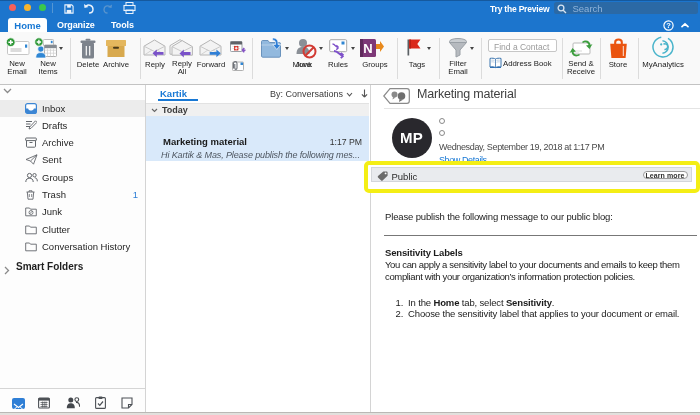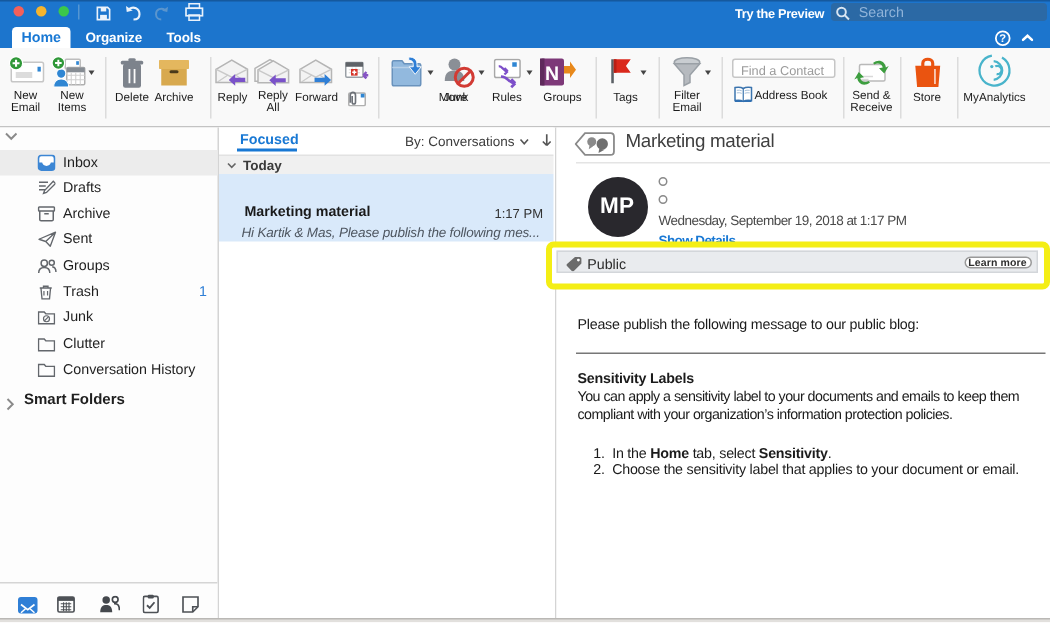--- a/index.html
+++ b/index.html
@@ -382,21 +382,21 @@
         </svg>
       <svg class="abs" style="left:121px; top:8px;" width="12" height="12" viewBox="0 0 12 12">
           <path d="M1 1 H11 V7.5 L7.5 11 H1 Z" fill="none" stroke="#4d5156" stroke-width="1.1"></path>
           <path d="M7.5 11 V7.5 H11" fill="none" stroke="#4d5156" stroke-width="1.1"></path>
         </svg>
     </div>
   </div>
 
   <div id="list" class="abs">
     <div id="listhead" class="abs">
-      <div class="abs" style="left:14px; top:2.5px; font-size:9.5px; font-weight:bold; color:#1878d4;">Focused</div>
+      <div class="abs" style="left:14px; top:2.5px; font-size:9.5px; font-weight:bold; color:#1878d4;">Kartik</div>
       <div class="abs" style="left:12px; top:13.5px; width:40px; height:2.5px; background:#1878d4;"></div>
       <div class="abs" style="left:66px; top:2.5px; font-size:9.5px; color:#3c3c3c;margin-top:20px;">Other</div>
       <div class="abs" style="left:124px; top:4px; font-size:9px; color:#3c3c3c;">By: Conversations</div>
       <svg class="abs" style="left:200px; top:7px;" width="7" height="5" viewBox="0 0 7 5">
           <path d="M1 1 L3.5 3.8 L6 1" fill="none" stroke="#555" stroke-width="1.1"></path>
         </svg>
       <svg class="abs" style="left:214.5px; top:4px;" width="7" height="9" viewBox="0 0 7 9">
           <path d="M3.5 0.5 V7.4 M3.5 8 L0.9 5.3 M3.5 8 L6.1 5.3" stroke="#555" stroke-width="1.1" fill="none"></path>
         </svg>
     </div>
@@ -421,21 +421,21 @@
       <circle cx="18.5" cy="8" r="3.8" fill="#6f6f6f"></circle>
       <path d="M16.5 11 l-0.5 3 L20 11.8" fill="#6f6f6f"></path>
     </svg>
     <div id="rtitle" class="abs" style="left:46px; top:2px;">Marketing material</div>
     <div class="abs" style="left:13px; top:22.5px; width:316px; height:1px; background:#e4e4e4;"></div>
 
     <div class="abs" style="left:20.5px; top:32.5px; width:40px; height:40px; border-radius:50%; background:#29282d; color:#fff; font-weight:bold; font-size:15px; text-align:center; line-height:40px; letter-spacing:0.3px;">MP</div>
     <div class="abs" style="left:67.5px; top:32.5px; width:6.2px; height:6.2px; border:1.4px solid #8a8a8a; border-radius:50%;"></div>
     <div class="abs" style="left:67.5px; top:44.5px; width:6.2px; height:6.2px; border:1.4px solid #8a8a8a; border-radius:50%;"></div>
     <div class="abs" style="left:68px; top:57px; font-size:9px; letter-spacing:-0.35px; color:#4a4a4a;">Wednesday, September 19, 2018 at 1:17 PM</div>
-    <div class="abs" style="left:68px; top:69.5px; font-size:9px; letter-spacing:-0.4px; font-weight:bold; color:#1878d4;">Show Details</div>
+    <div class="abs" style="left:68px; top:69.5px; font-size:9px; letter-spacing:-0.4px; font-weight:normal; color:#1878d4;">Show Details</div>
 
     <div id="yellowbox" class="abs">
       <div id="publicbar" class="abs" style="left:2.5px; top:2.5px;">
         <svg class="abs" style="left:5px; top:2.5px;" width="11" height="10" viewBox="0 0 11 10">
           <path d="M6.3 0.4 H9.5 C10.1 0.4 10.6 0.9 10.6 1.5 V4.7 L5.6 9.6 C5.2 10 4.6 10 4.2 9.6 L1 6.4 C0.6 6 0.6 5.4 1 5 Z" fill="#6b6b6b"></path>
           <circle cx="8.6" cy="2.4" r="0.95" fill="#fff"></circle>
         </svg>
         <div class="abs" style="left:20px; top:2.5px; font-size:9.5px; color:#2b2b2b;">Public</div>
         <div id="learnmore">Learn more</div>
       </div>

